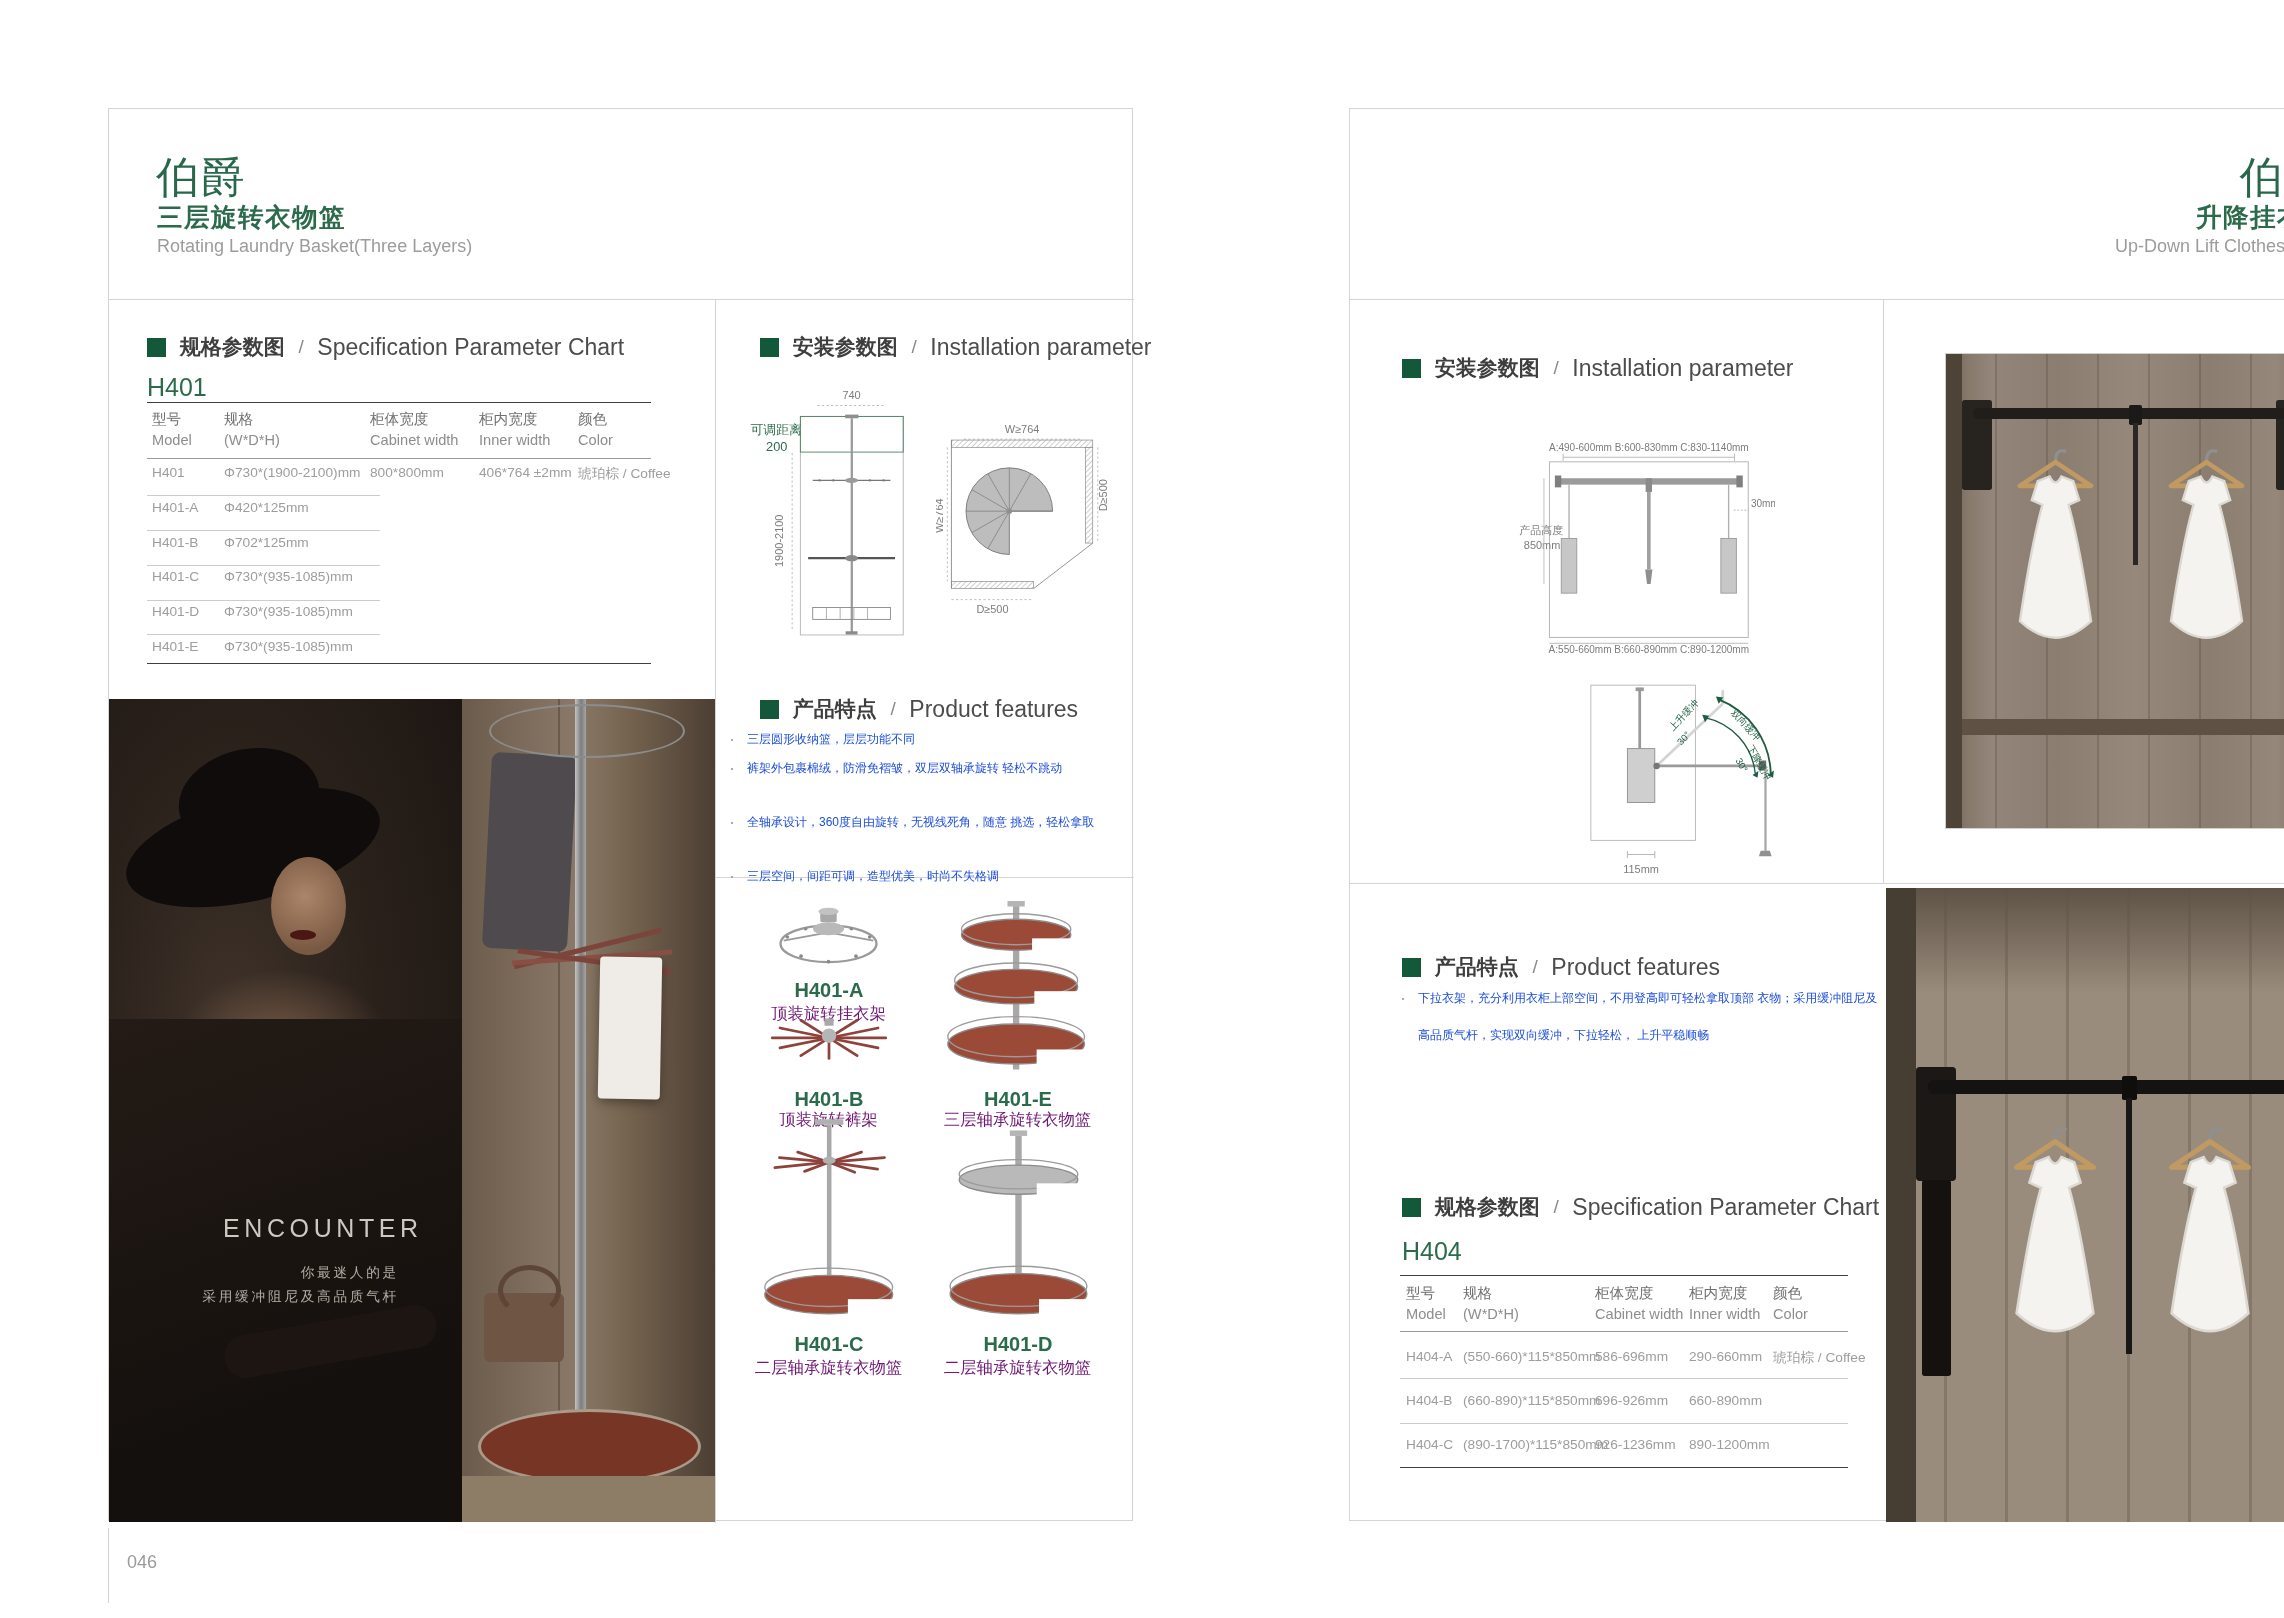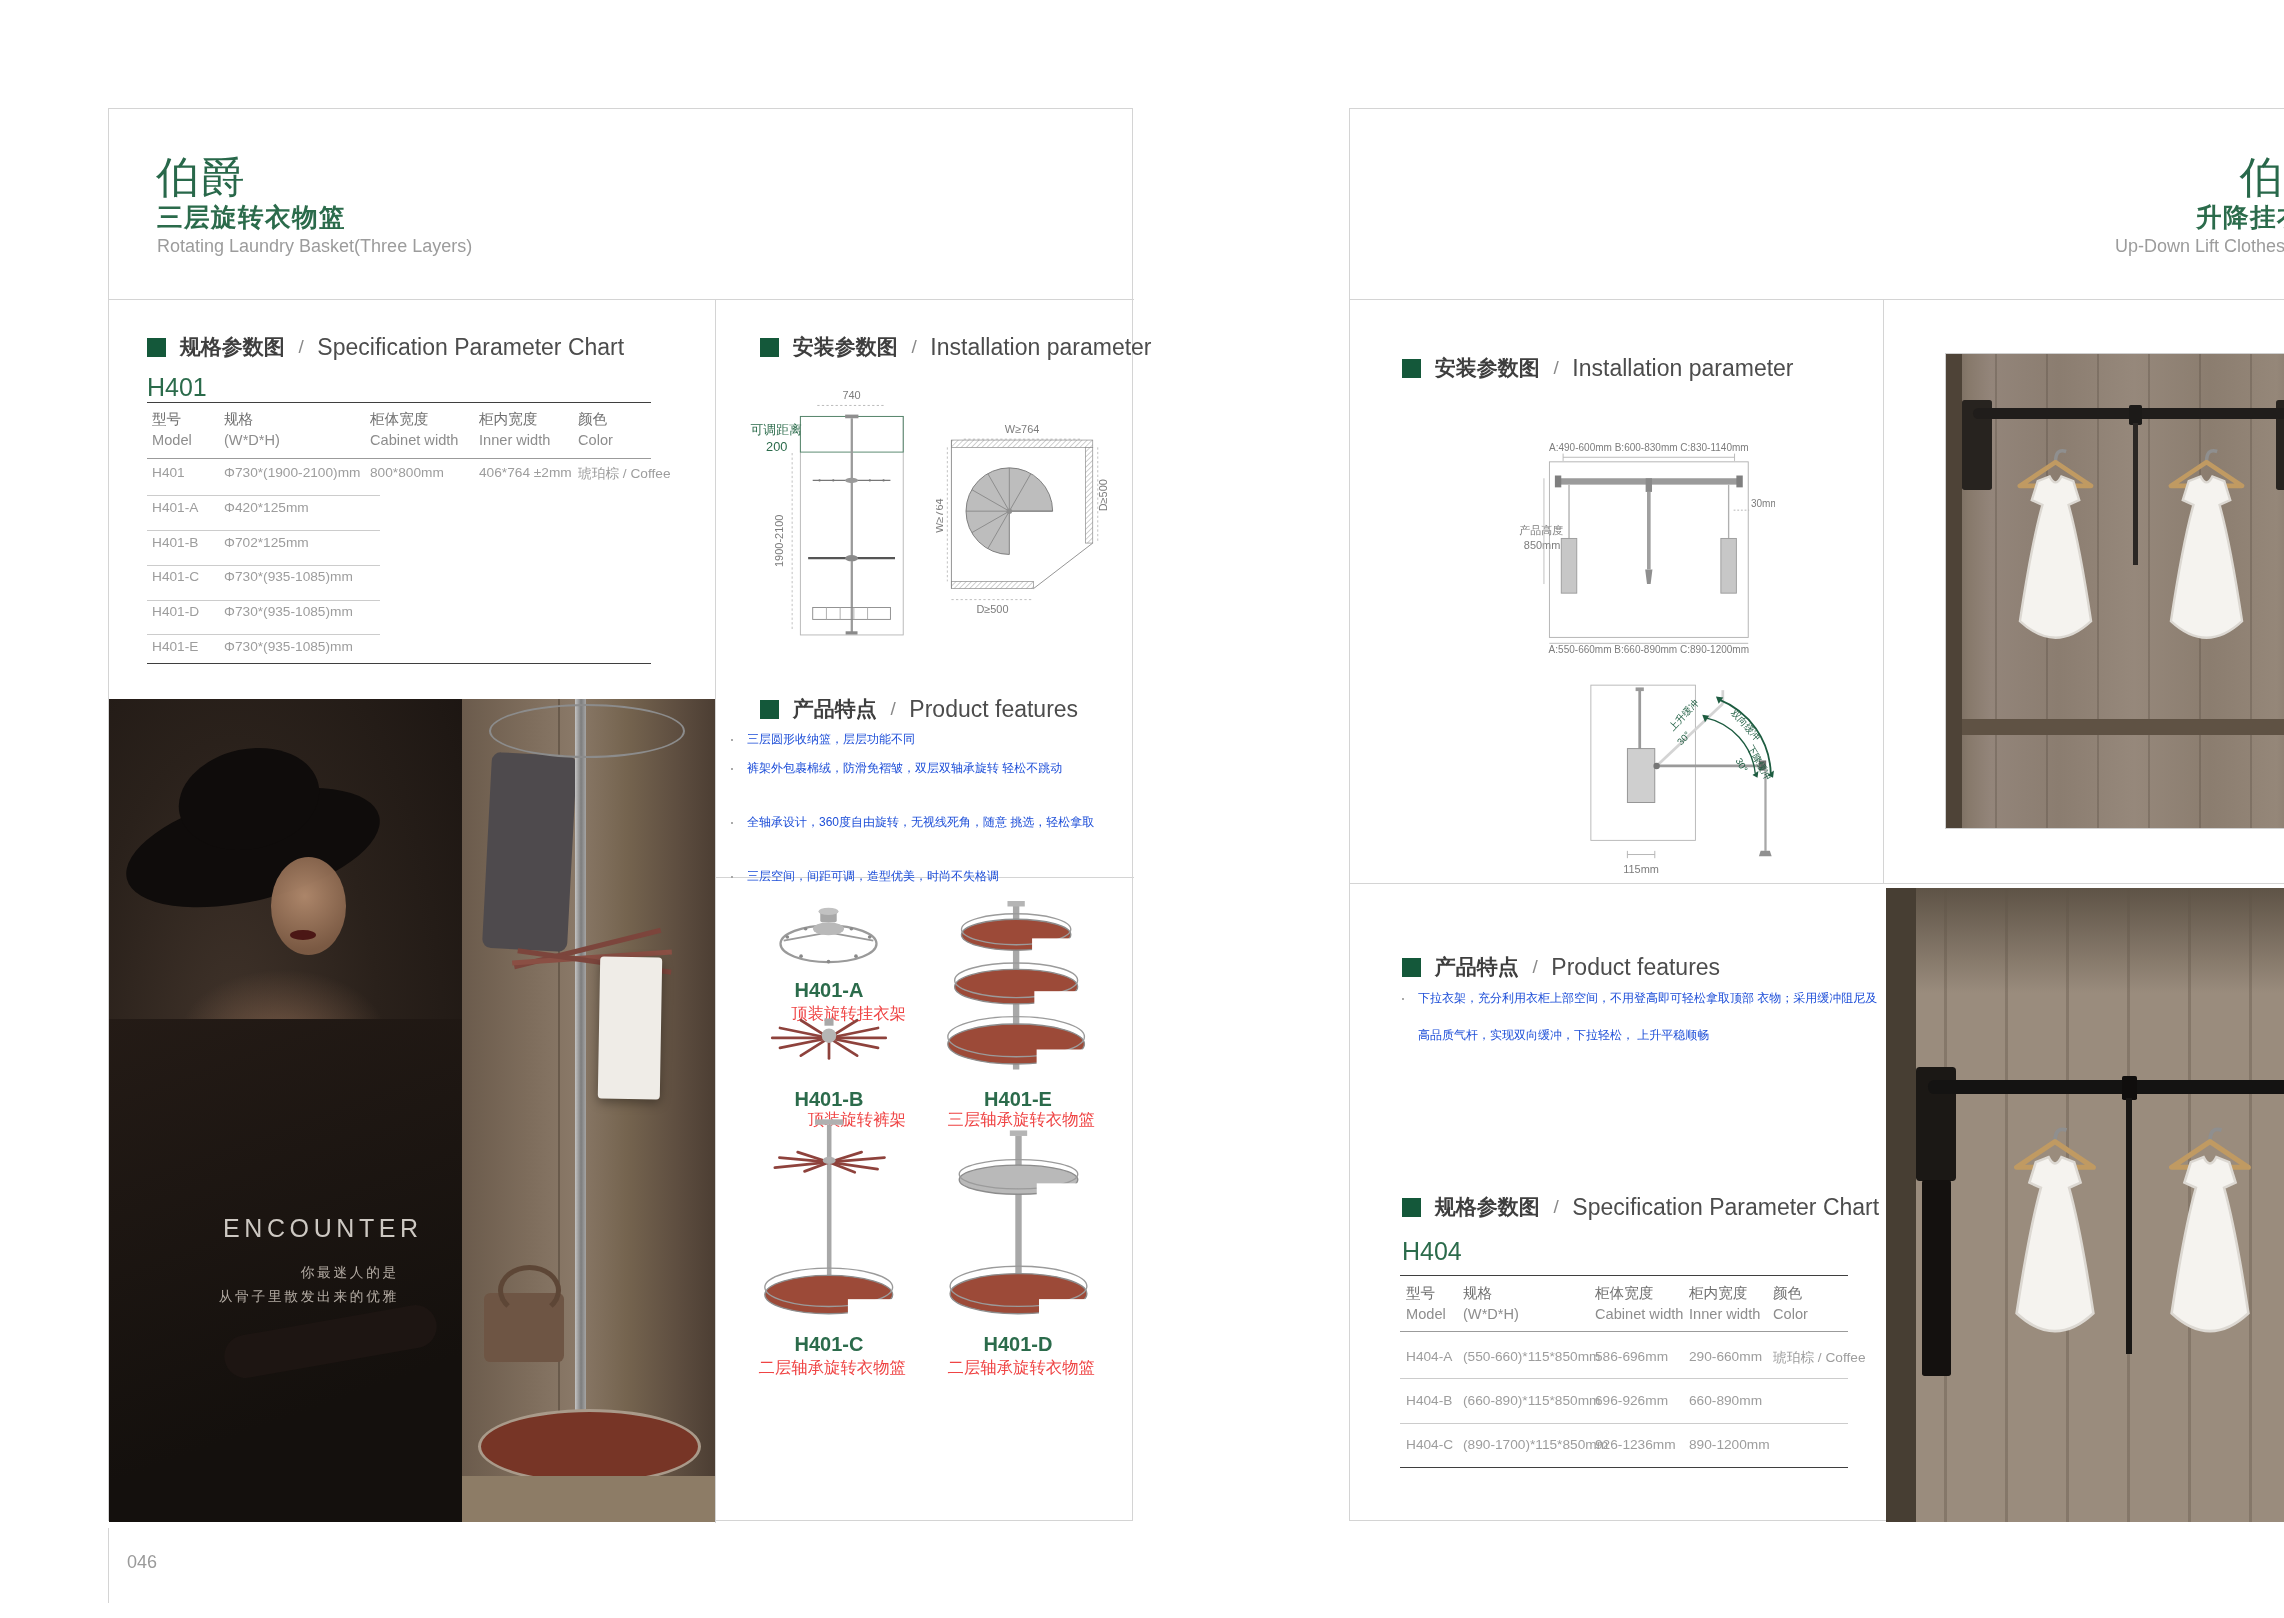--- a/index.html
+++ b/index.html
@@ -22,21 +22,21 @@
   .thd .th-en{font-size:14.6px;color:#8d8d8d;line-height:21px}
   .td{font-size:13.7px;color:#9d9d9d;white-space:nowrap}
   .ln-dark{background:#3f3f3f;height:1.4px}
   .ln-mid{background:#9b9b9b;height:0.9px}
   .ln-lite{background:#cccccc;height:0.9px}
   .bullet{position:absolute;display:flex;gap:12px;align-items:flex-start}
   .bullet .dot{font-size:18px;color:#9d9d9d;line-height:23px}
   .bullet .txt{font-size:12px;color:#1d4ed8;line-height:23px}
   .bullet.wide .txt{line-height:37px}
   .vcode{font-size:20px;color:#2b6b4b;font-weight:600;text-align:center}
-  .vname{font-size:16.4px;color:#ef4444;text-align:right;white-space:nowrap}
+  .vname{font-size:16.4px;color:#701a75;text-align:center;white-space:nowrap}
   .folio{position:absolute;font-size:18px;color:#9a9a9a}
   svg text{font-family:"Liberation Sans",sans-serif}
   .dim-t{font-size:24px;fill:#7c7c7c}
   .dim-s{font-size:22px;fill:#7c7c7c}
   .dim-g{font-size:28px;fill:#2b6b4b}
   .grn-t{font-size:21px;fill:#1d5c40}
   .photo{position:absolute;overflow:hidden}
   .dress{position:absolute}
 </style>
 </head>
@@ -215,21 +215,21 @@
       <div class="abs" style="left:0;top:0;width:353px;height:823px;background:radial-gradient(ellipse at 35% 42%,#40332a 0%,#2a211b 45%,#191310 100%)">
         <div class="abs" style="left:13.7px;top:96px;width:260px;height:105px;background:#0f0c0b;border-radius:50%;transform:rotate(-14deg)"></div>
         <div class="abs" style="left:69px;top:50px;width:142px;height:100px;background:#0f0c0b;border-radius:50%;transform:rotate(-12deg)"></div>
         <div class="abs" style="left:162px;top:158px;width:75px;height:98px;border-radius:50%;background:radial-gradient(circle at 45% 40%,#b28a6d,#7e5c45 75%);opacity:.95"></div>
         <div class="abs" style="left:181px;top:231px;width:25.6px;height:10px;border-radius:50%;background:#4b1715"></div>
         <div class="abs" style="left:69px;top:270px;width:210px;height:137px;border-radius:50%;background:radial-gradient(ellipse,rgba(166,124,96,.5),rgba(0,0,0,0) 70%)"></div>
         <div class="abs" style="left:-18px;top:320px;width:393px;height:530px;background:linear-gradient(160deg,#241b16,#14100d 70%)"></div>
         <div class="abs" style="left:114px;top:621px;width:215px;height:43px;border-radius:27px;background:#1d1512;transform:rotate(-10deg)"></div>
         <div class="abs" style="left:114px;top:515px;width:176px;text-align:right;font-size:25px;letter-spacing:4.6px;color:#cdc8c2">ENCOUNTER</div>
         <div class="abs" style="left:114px;top:565px;width:176px;text-align:right;font-size:13.7px;letter-spacing:2.7px;color:#b4aca4">你最迷人的是</div>
-        <div class="abs" style="left:89px;top:589px;width:201px;text-align:right;font-size:13.7px;letter-spacing:2.7px;color:#b4aca4">从骨子里散发出来的优雅</div>
+        <div class="abs" style="left:89px;top:589px;width:201px;text-align:right;font-size:13.7px;letter-spacing:2.7px;color:#b4aca4">采用缓冲阻尼及高品质气杆</div>
       </div>
       <div class="abs" style="left:353px;top:0;width:253px;height:823px;background:linear-gradient(90deg,#6b5b4c,#7d6c5b 25%,#8a7968 45%,#75644f 65%,#5e4e40 85%,#4c3e33)">
         <div class="abs" style="left:38%;top:0;width:1.8px;height:100%;background:rgba(40,30,20,.3)"></div>
         <div class="abs" style="left:25px;top:55px;width:85px;height:196px;background:#4e4a4d;border-radius:9px;transform:rotate(3deg)"></div>
         <div class="abs" style="left:113px;top:0;width:11px;height:758px;background:linear-gradient(90deg,#c4c4c4,#7d7d7d 55%,#a5a5a5)"></div>
         <div class="abs" style="left:27px;top:4.6px;width:192px;height:50px;border:2.7px solid #8c8c8c;border-radius:50%"></div>
         <div class="abs" style="left:50px;top:247px;width:151px;height:4.6px;background:#7c453c;transform:rotate(-14deg)"></div>
         <div class="abs" style="left:50px;top:256px;width:160px;height:4.6px;background:#8a4f44;transform:rotate(-4deg)"></div>
         <div class="abs" style="left:55px;top:260px;width:155px;height:4.6px;background:#7c453c;transform:rotate(8deg)"></div>
         <div class="abs" style="left:137px;top:258px;width:62px;height:142px;background:#efece7;border-radius:3.7px;box-shadow:0 3.7px 11px rgba(0,0,0,.35);transform:rotate(1deg)"></div>

